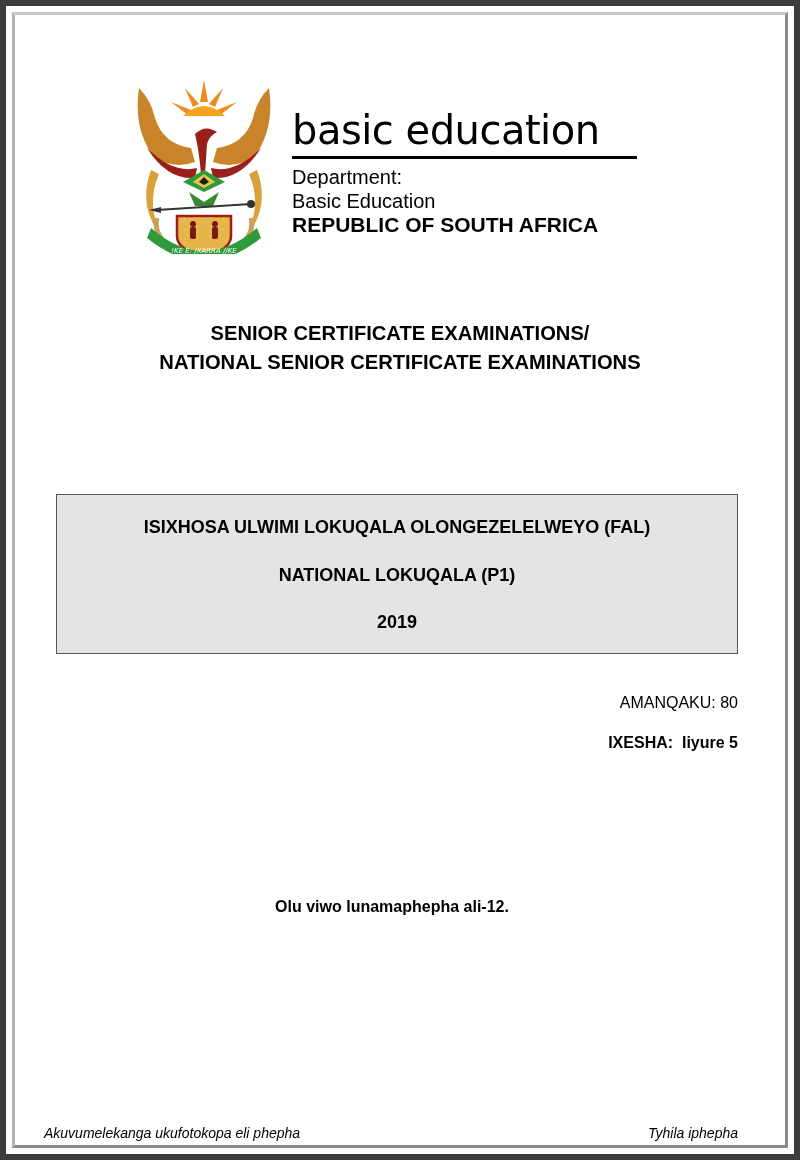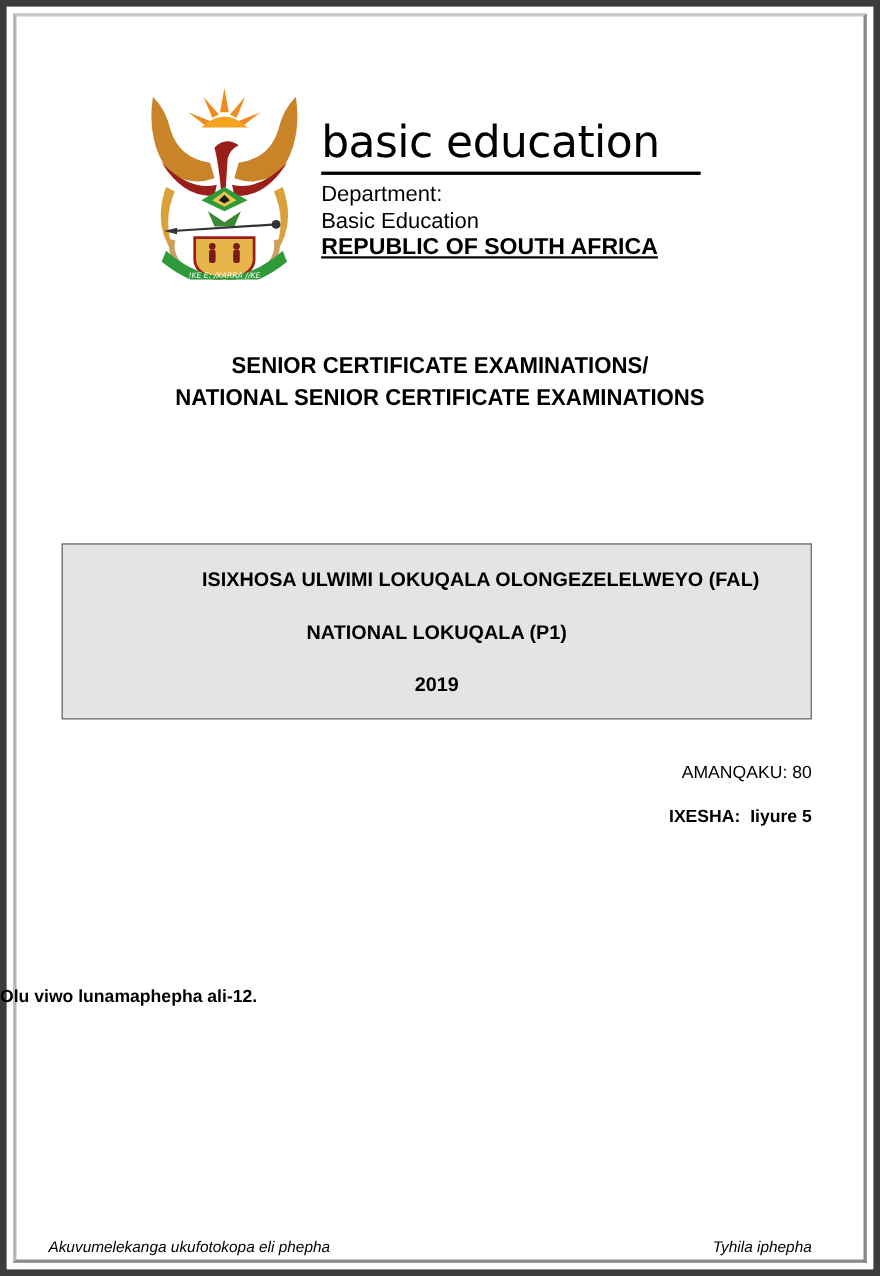--- a/index.html
+++ b/index.html
@@ -23,36 +23,36 @@
     .logo-block { position: absolute; left: 133px; top: 78px; }
     .crest { position: absolute; left: 0; top: 0; width: 142px; height: 176px; }
     .brand { position: absolute; left: 159px; top: 30px; width: 345px; }
     .brand-title {
       font-family: "DejaVu Sans", sans-serif; font-size: 40px; letter-spacing: -0.5px;
       line-height: 44px; font-weight: normal; white-space: nowrap;
     }
     .brand-rule { height: 3px; background: #000; width: 345px; margin-top: 4px; }
     .brand-line { font-size: 20px; line-height: 24px; white-space: nowrap; }
     .brand-line.first { margin-top: 6px; }
-    .brand-line.bold { font-weight: bold; font-size: 21px; text-decoration: underline; }
+    .brand-line.bold { font-weight: bold; font-size: 21px; }
 
     .exam-heading {
       position: absolute; left: 0; width: 800px; top: 318px;
       text-align: center; font-weight: bold; font-size: 21px; line-height: 29px;
       transform: scaleX(0.96);
     }
     .subject-box {
       position: absolute; left: 56px; top: 494px; width: 682px; height: 160px;
       box-sizing: border-box; border: 1px solid #555; background: #e4e4e4;
       text-align: center; font-weight: bold; font-size: 18px;
     }
     .subject-line { position: absolute; left: 0; width: 100%; }
     .marks { position: absolute; right: 62px; top: 694px; font-weight: normal; font-size: 16px; text-align: right; }
     .time { position: absolute; right: 62px; top: 734px; font-weight: bold; font-size: 16px; text-align: right; white-space: pre; }
-    .pages-note { position: absolute; left: 0; width: 784px; top: 898px; font-weight: bold; font-size: 16px; }
+    .pages-note { position: absolute; left: 0; width: 784px; top: 898px; text-align: center; font-weight: bold; font-size: 16px; }
     .footer-left { position: absolute; left: 44px; top: 1125px; font-style: italic; font-size: 14px; }
     .footer-right { position: absolute; right: 62px; top: 1125px; font-style: italic; font-size: 14px; }
   </style>
 </head>
 <body>
 
 <div class="frame-outer">
   <div class="frame-inner"></div>
 </div>
 
@@ -111,21 +111,21 @@
     <div class="brand-line bold">REPUBLIC OF SOUTH AFRICA</div>
   </div>
 </div>
 
 <div class="exam-heading">
   <div>SENIOR CERTIFICATE EXAMINATIONS/</div>
   <div>NATIONAL SENIOR CERTIFICATE EXAMINATIONS</div>
 </div>
 
 <div class="subject-box">
-  <div class="subject-line" style="top:22px;padding-left:40px;">ISIXHOSA ULWIMI LOKUQALA OLONGEZELELWEYO (FAL)</div>
+  <div class="subject-line" style="top:22px;">ISIXHOSA ULWIMI LOKUQALA OLONGEZELELWEYO (FAL)</div>
   <div class="subject-line" style="top:70px;">NATIONAL LOKUQALA (P1)</div>
   <div class="subject-line" style="top:117px;">2019</div>
 </div>
 
 <div class="marks">AMANQAKU: 80</div>
 <div class="time">IXESHA:  Iiyure 5</div>
 
 <div class="pages-note">Olu viwo lunamaphepha ali-12.</div>
 
 <div class="footer-left">Akuvumelekanga ukufotokopa eli phepha</div>

